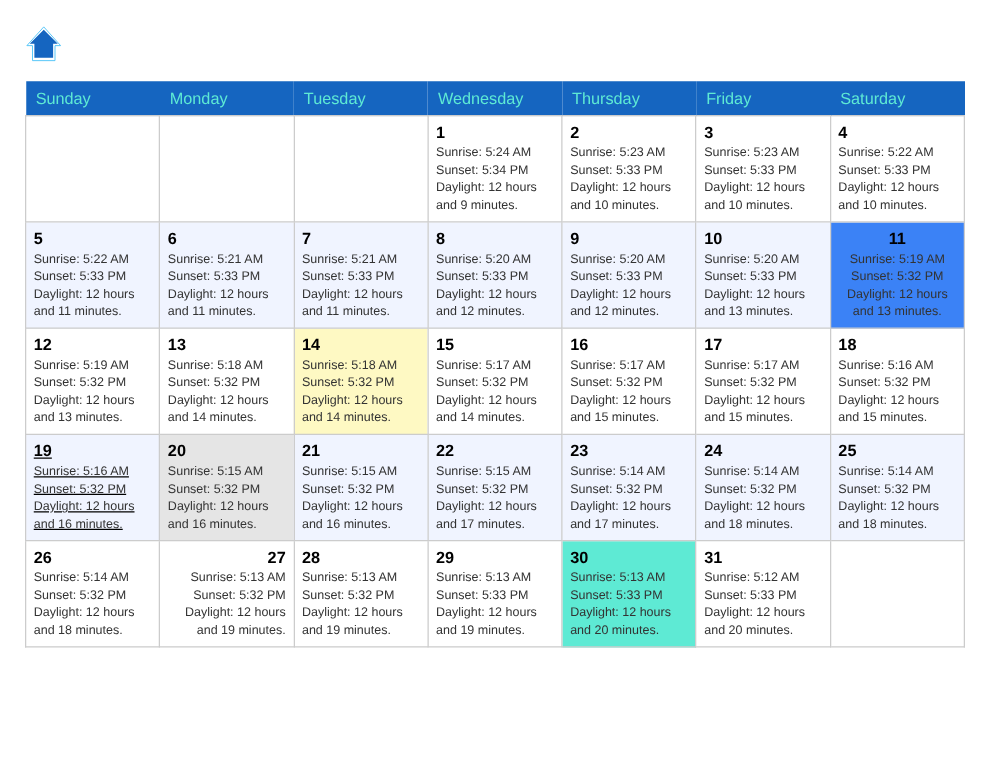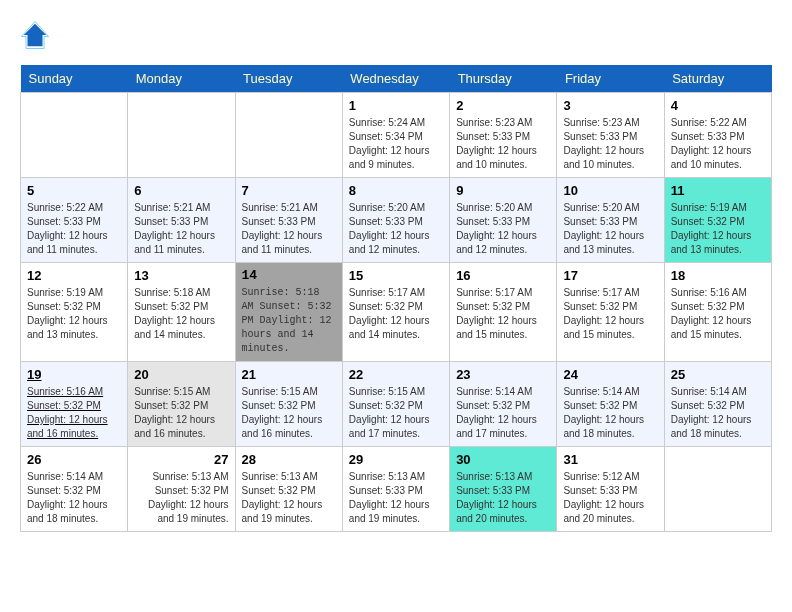--- a/index.html
+++ b/index.html
@@ -46,21 +46,21 @@
       font-size: 15px;
       color: #555;
     }
     .calendar {
       width: 100%;
       border-collapse: collapse;
       font-size: 11px;
     }
     .calendar th {
       background-color: #1565c0;
-      color: #fef9c3;
+      color: #5eead4;
       text-align: left;
       padding: 6px 8px;
       font-size: 13px;
       font-weight: normal;
     }
     .calendar td {
       border: 1px solid #ccc;
       vertical-align: top;
       padding: 5px 6px;
       width: calc(100% / 7);
@@ -195,21 +195,21 @@
 Daylight: 12 hours
 and 12 minutes.</div>
         </td>
         <td style="background-color: rgb(240, 244, 255);">
           <span class="day-num">10</span>
           <div class="day-info">Sunrise: 5:20 AM
 Sunset: 5:33 PM
 Daylight: 12 hours
 and 13 minutes.</div>
         </td>
-        <td style="background-color: #5eead4;">
+        <td style="background-color: #3b82f6; text-align: center;">
           <span class="day-num">11</span>
           <div class="day-info">Sunrise: 5:19 AM
 Sunset: 5:32 PM
 Daylight: 12 hours
 and 13 minutes.</div>
         </td>
       </tr>
       <tr>
         <td style="background-color: rgb(255, 255, 255);">
           <span class="day-num">12</span>
@@ -218,21 +218,21 @@
 Daylight: 12 hours
 and 13 minutes.</div>
         </td>
         <td style="background-color: rgb(255, 255, 255);">
           <span class="day-num">13</span>
           <div class="day-info">Sunrise: 5:18 AM
 Sunset: 5:32 PM
 Daylight: 12 hours
 and 14 minutes.</div>
         </td>
-        <td style="background-color: #a3a3a3; font-family: Liberation Mono, monospace;">
+        <td style="background-color: #fef9c3;">
           <span class="day-num">14</span>
           <div class="day-info">Sunrise: 5:18 AM
 Sunset: 5:32 PM
 Daylight: 12 hours
 and 14 minutes.</div>
         </td>
         <td style="background-color: rgb(255, 255, 255);">
           <span class="day-num">15</span>
           <div class="day-info">Sunrise: 5:17 AM
 Sunset: 5:32 PM

